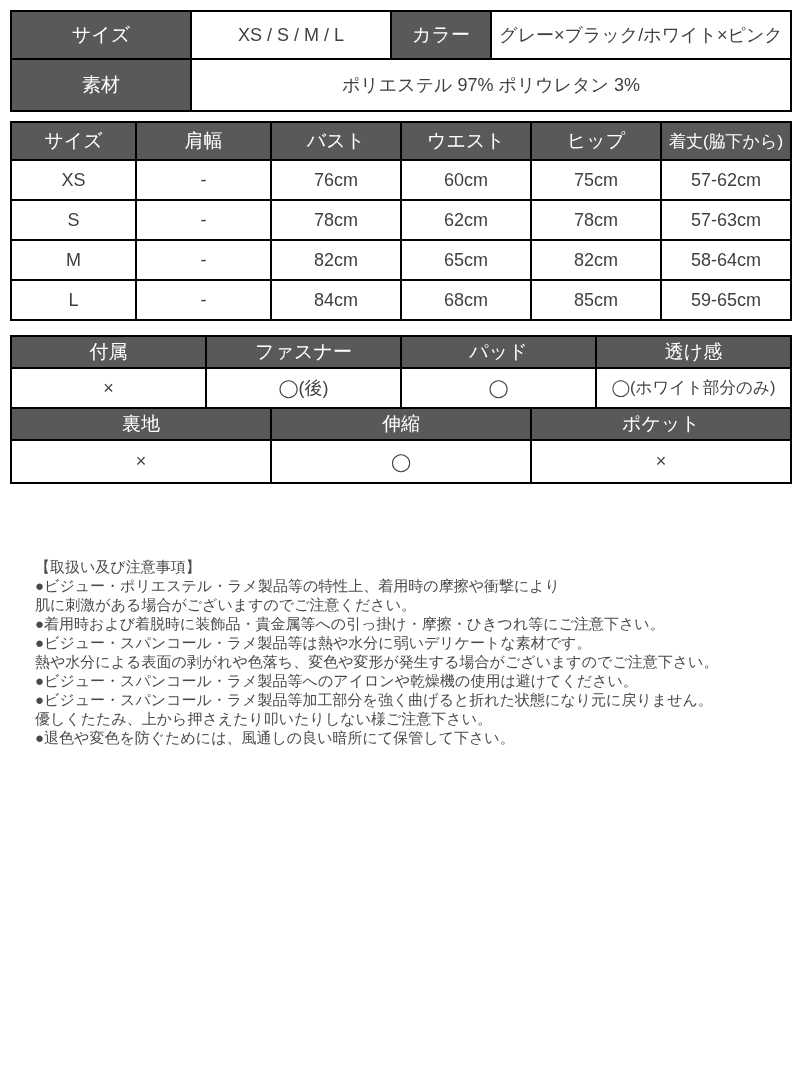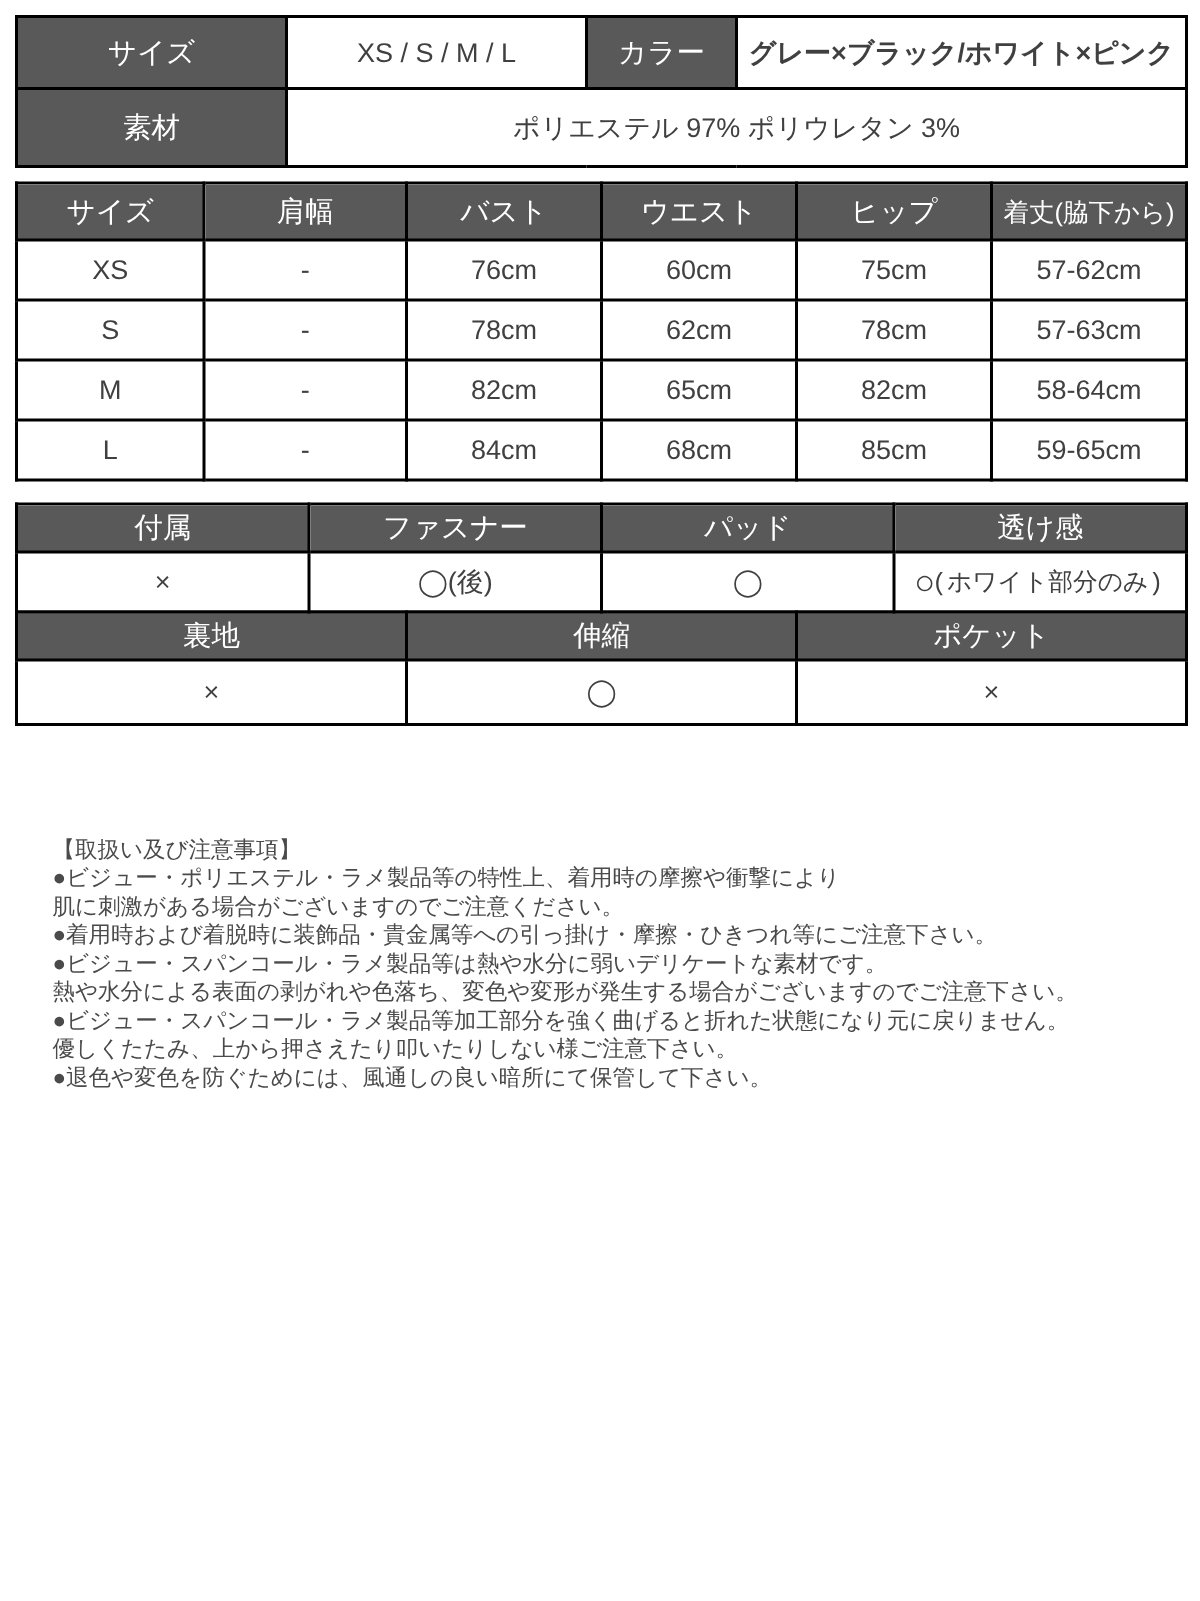--- a/index.html
+++ b/index.html
@@ -34,34 +34,34 @@
   }
   td {
     background: #ffffff;
     color: #404040;
     font-size: 18px;
   }
 
   
   .t-spec .row-size  { height: 48px; }
   .t-spec .row-mat   { height: 52px; }
-  .t-spec td.color-value { line-height: 21px; font-weight: bold; }
+  .t-spec td.color-value { line-height: 21px; }
 
   
   .t-meas thead tr { height: 38px; }
   .t-meas tbody tr { height: 40px; }
   .t-meas th.col-last { font-size: 17px; }
   .t-meas td { white-space: nowrap; margin-top: 21px; }
 
   
   .t-feat { margin-top: 0; }
   .t-feat tr.hdr { height: 31px; }
   .t-feat tr.val { height: 40px; }
   .t-feat td { white-space: nowrap; }
-  .t-feat td.tight { font-size: 16.5px; padding: 2px 1px; font-family: Liberation Mono, monospace; }
+  .t-feat td.tight { font-size: 16.5px; padding: 2px 1px; }
   .t-feat2 tr.val { height: 43px; }
 
   .gap-a { height: 9px; }
   .gap-b { height: 14px; }
 
   
   .notes {
     margin-top: 73px;
     margin-left: 25px;
     color: #4a4a4a;
@@ -200,19 +200,20 @@
       </tbody>
     </table>
 
     <div class="notes">
       <div class="line">【取扱い及び注意事項】</div>
       <div class="line">●ビジュー・ポリエステル・ラメ製品等の特性上、着用時の摩擦や衝撃により</div>
       <div class="line">肌に刺激がある場合がございますのでご注意ください。</div>
       <div class="line">●着用時および着脱時に装飾品・貴金属等への引っ掛け・摩擦・ひきつれ等にご注意下さい。</div>
       <div class="line">●ビジュー・スパンコール・ラメ製品等は熱や水分に弱いデリケートな素材です。</div>
       <div class="line">熱や水分による表面の剥がれや色落ち、変色や変形が発生する場合がございますのでご注意下さい。</div>
+      <div class="line">●ビジュー・スパンコール・ラメ製品等へのアイロンや乾燥機の使用は避けてください。</div>
       <div class="line">●ビジュー・スパンコール・ラメ製品等加工部分を強く曲げると折れた状態になり元に戻りません。</div>
       <div class="line">優しくたたみ、上から押さえたり叩いたりしない様ご注意下さい。</div>
       <div class="line">●退色や変色を防ぐためには、風通しの良い暗所にて保管して下さい。</div>
     </div>
 
   </div>
 </div>
 
 </body></html>

